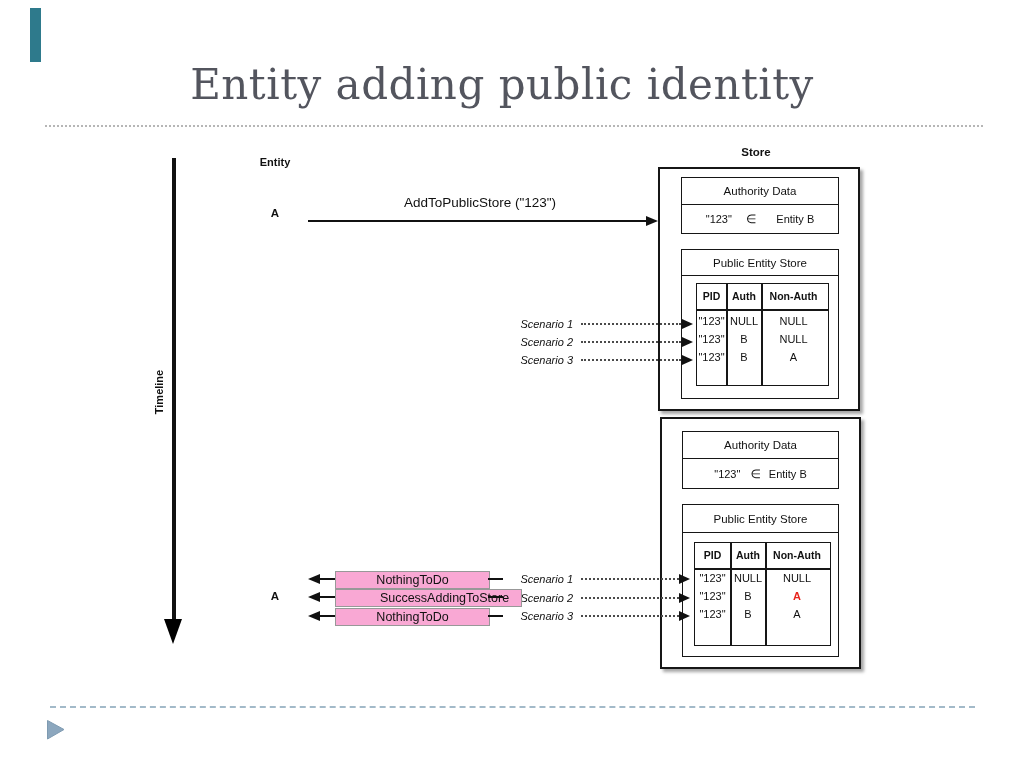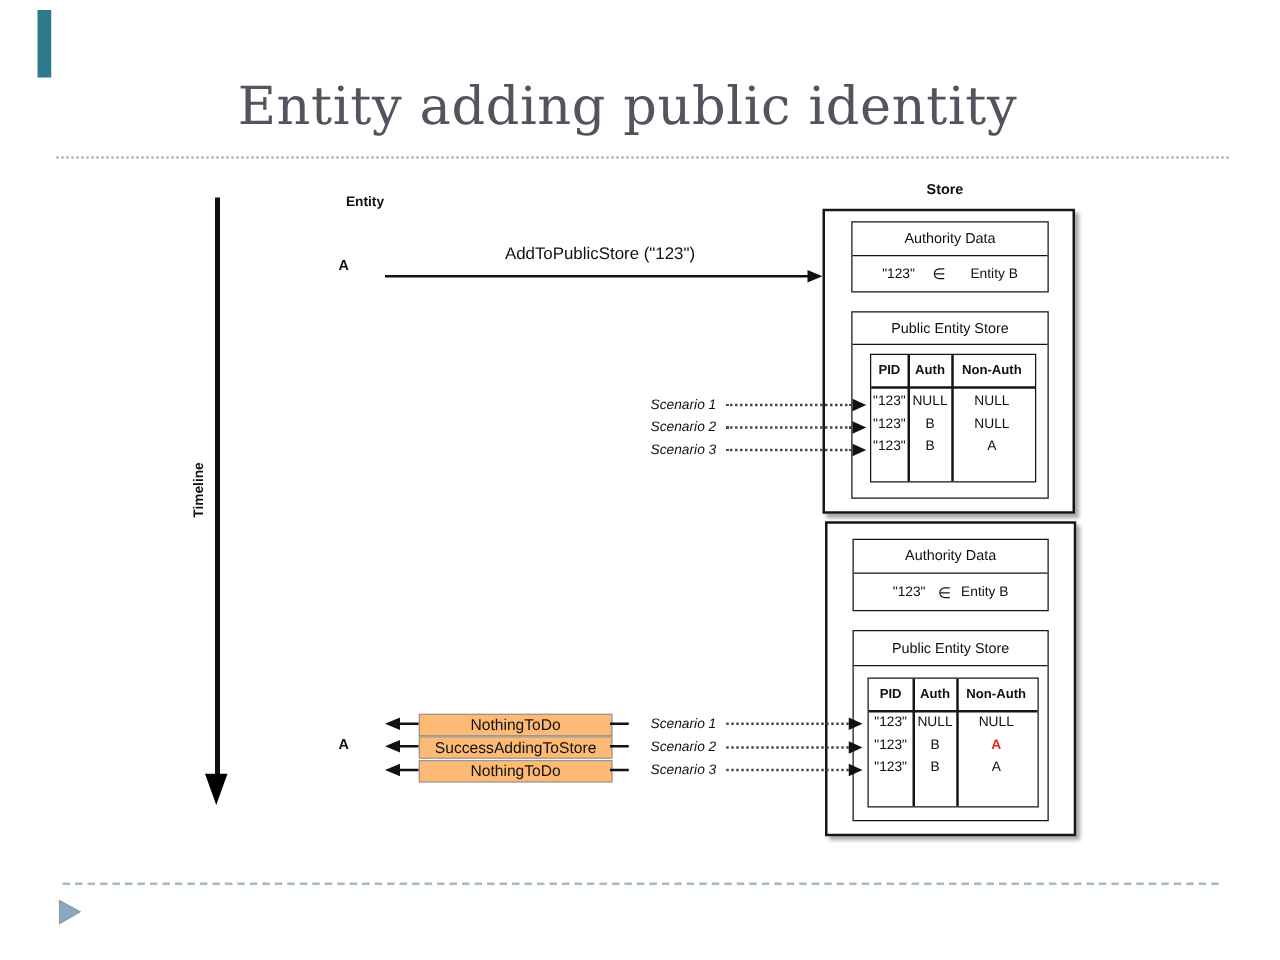--- a/index.html
+++ b/index.html
@@ -28,40 +28,40 @@
   .leader{height:0;border-top:2px dotted #4a4a4a;}
   .arr-r{width:0;height:0;border-style:solid;border-color:transparent;
          border-left:11px solid #111;border-top-width:5.5px;border-bottom-width:5.5px;border-right-width:0;}
   .arr-l{width:0;height:0;border-style:solid;border-color:transparent;
          border-right:12px solid #111;border-top-width:5.5px;border-bottom-width:5.5px;border-left-width:0;}
   .arr-d{width:0;height:0;border-style:solid;border-color:transparent;
          border-top:25px solid #000;border-left-width:9.5px;border-right-width:9.5px;border-bottom-width:0;}
   .lbl{font-size:11px;line-height:14px;height:14px;font-style:italic;}
   .msgline{height:2px;background:#111;}
   .rline{height:1.5px;background:#111;}
-  .rbox{height:16px;border:1px solid #989898;background:#fdba74;display:flex;
+  .rbox{height:16px;border:1px solid #989898;background:#f9a8d4;display:flex;
         align-items:center;justify-content:center;font-size:12.5px;}
   .hl{color:#e8251d;font-weight:700;}
   .authrow{gap:0;}
   .authrow span{display:inline-block;}
 </style>
 </head>
 <body>
 
 <div id="slide">
 
   <div class="abs accent" style="left:30px;top:8px;width:11px;height:54px;"></div>
   <div id="title" class="abs">Entity adding public identity</div>
   <div class="abs sep-dot" style="left:45px;top:125px;width:938px;"></div>
 
   <div class="abs blk" style="left:172px;top:158px;width:3.5px;height:463px;"></div>
   <div class="abs arr-d" style="left:164px;top:619px;"></div>
   <div class="abs b ctr" style="left:127px;top:385px;width:66px;height:14px;font-size:11px;transform:rotate(-90deg);">Timeline</div>
 
-  <div class="abs b ctr" style="left:262px;top:156px;width:60px;font-size:11px;">Entity</div>
+  <div class="abs b ctr" style="left:245px;top:156px;width:60px;font-size:11px;">Entity</div>
   <div class="abs b ctr" style="left:706px;top:146px;width:100px;font-size:11.5px;">Store</div>
   <div class="abs b ctr" style="left:260px;top:207px;width:30px;font-size:11.5px;">A</div>
 
   <div class="abs ctr" style="left:320px;top:195px;width:320px;font-size:13.5px;">AddToPublicStore ("123")</div>
   <div class="abs msgline" style="left:308px;top:220px;width:340px;"></div>
   <div class="abs arr-r" style="left:646px;top:215.5px;border-left-width:12px;"></div>
 
   <div class="abs srv-box" style="left:658px;top:167px;width:198px;height:240px;"></div>
 
   <div class="abs tbl" style="left:681px;top:177px;width:156px;height:55px;display:flex;flex-direction:column;">
@@ -160,21 +160,21 @@
 
   <div class="abs arr-l" style="left:308px;top:573.5px;"></div>
   <div class="abs rline" style="left:320px;top:578px;width:15px;"></div>
   <div class="abs rbox" style="left:335px;top:571px;width:153px;">
       <span>NothingToDo</span>
     </div>
   <div class="abs rline" style="left:488px;top:578px;width:15px;"></div>
 
   <div class="abs arr-l" style="left:308px;top:591.5px;"></div>
   <div class="abs rline" style="left:320px;top:596px;width:15px;"></div>
-  <div class="abs rbox" style="left:335px;top:589px;width:153px;">
+  <div class="abs rbox" style="left:335px;top:589px;width:153px;padding-left:32px;">
       <span>SuccessAddingToStore</span>
     </div>
   <div class="abs rline" style="left:488px;top:596px;width:15px;"></div>
 
   <div class="abs arr-l" style="left:308px;top:610.5px;"></div>
   <div class="abs rline" style="left:320px;top:615px;width:15px;"></div>
   <div class="abs rbox" style="left:335px;top:608px;width:153px;">
       <span>NothingToDo</span>
     </div>
   <div class="abs rline" style="left:488px;top:615px;width:15px;"></div>

